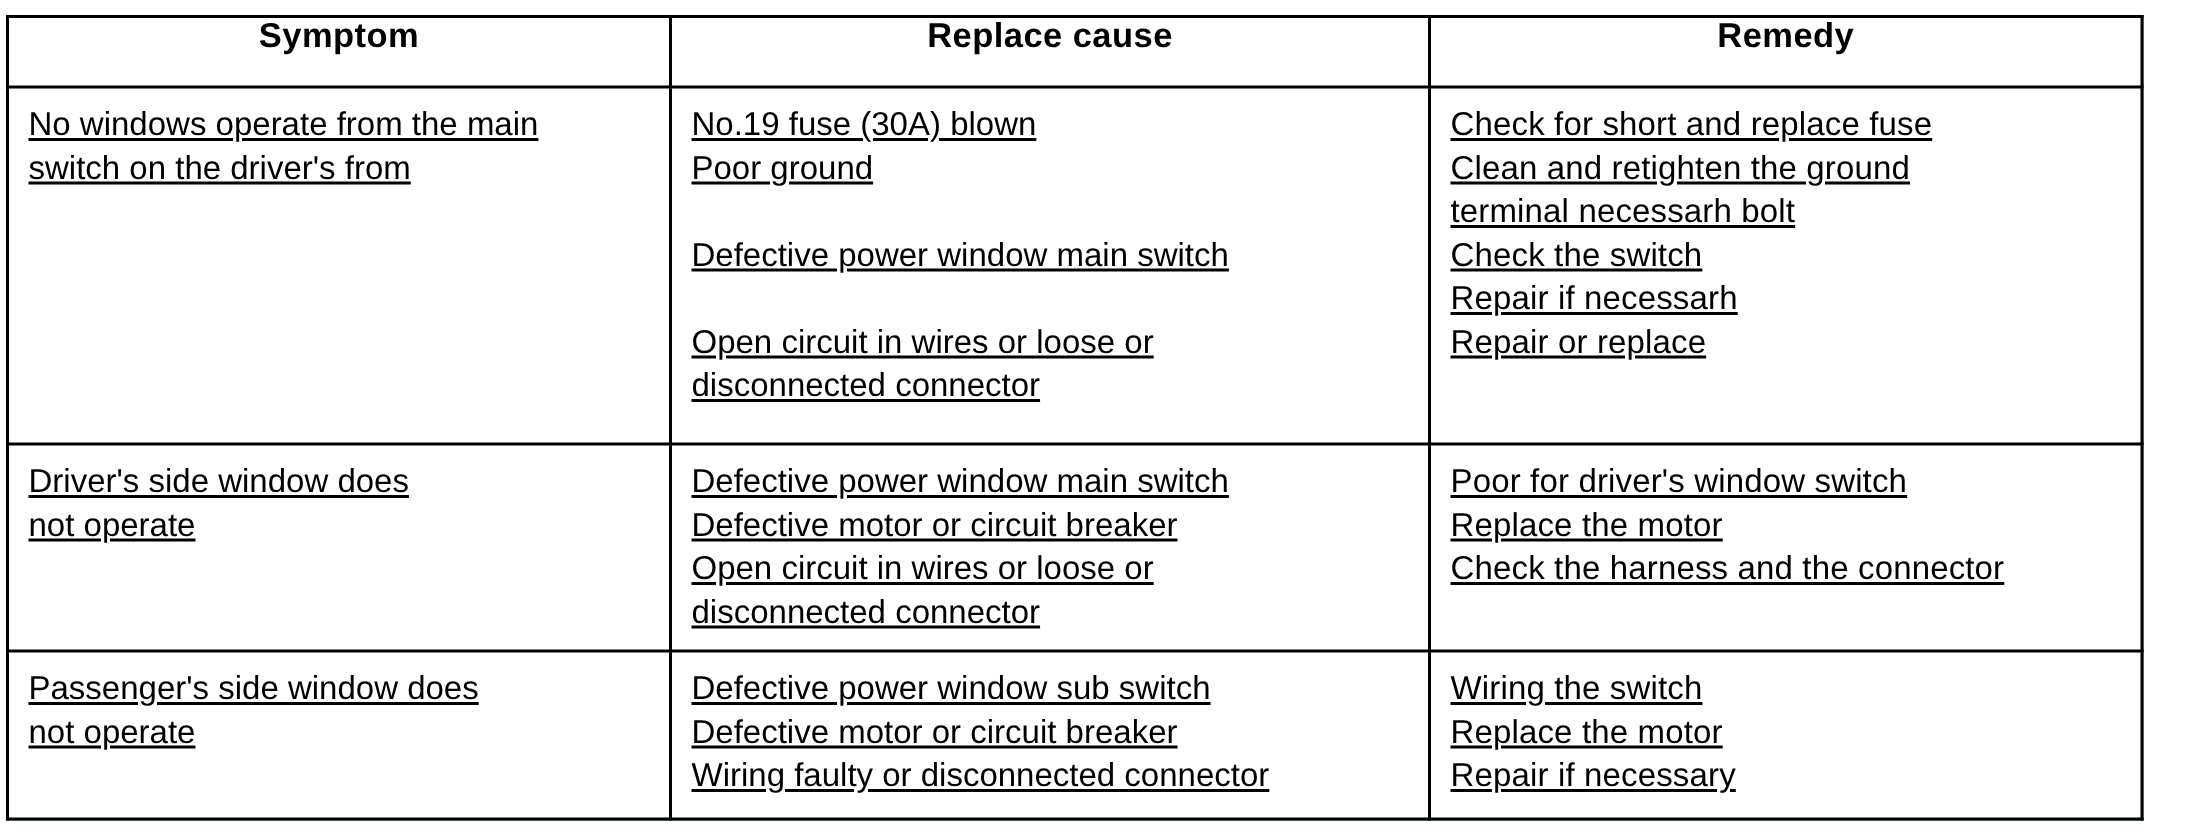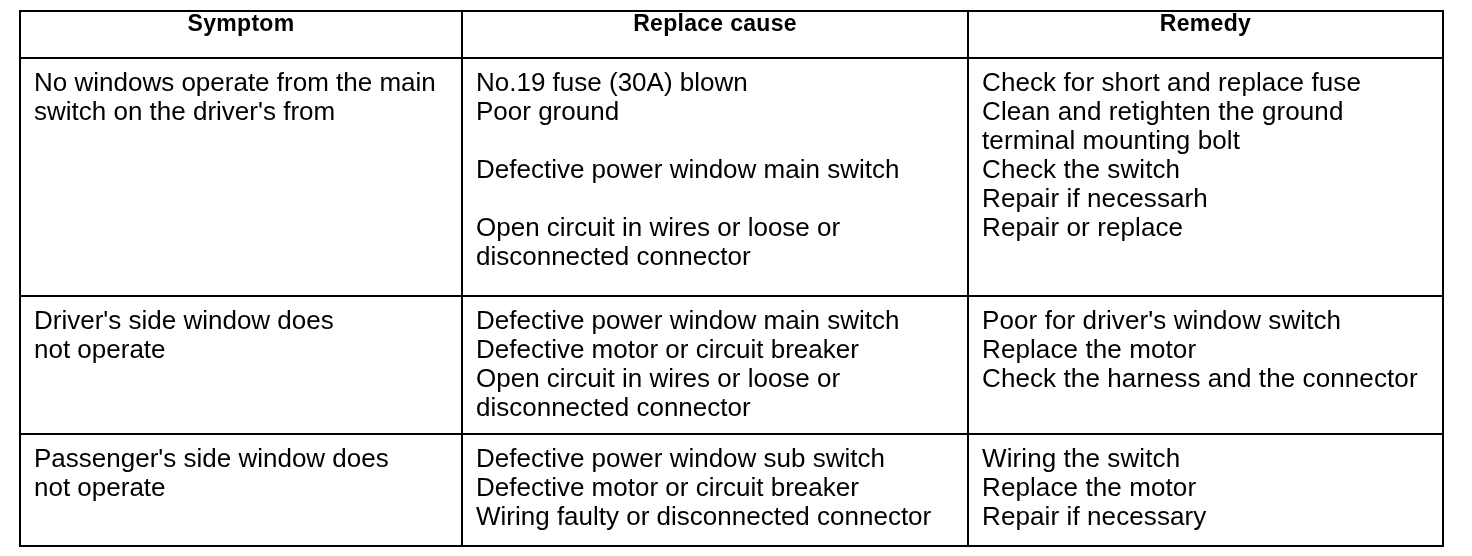--- a/index.html
+++ b/index.html
@@ -16,21 +16,21 @@
     overflow: hidden;
   }
   .page {
     position: relative;
     width: 1472px;
     height: 556px;
     background: #ffffff;
   }
   table.troubleshooting {
     position: absolute;
-    left: 19px;
+    left: 4px;
     top: 10px;
     width: 1423px;
     border-collapse: collapse;
     table-layout: fixed;
     background: #0f766e;
   }
   table.troubleshooting td,
   table.troubleshooting th {
     border: 2px solid #000000;
     vertical-align: top;
@@ -49,23 +49,24 @@
   .hdr-text {
     display: block;
     font-size: 23px;
     font-weight: bold;
     letter-spacing: 0.3px;
     line-height: 1;
   }
 
   .cell-inner {
     padding: 9px 0 9px 13px;
-    font-size: 26px;
+    font-size: 22px;
     line-height: 29px;
     font-weight: normal;
+    text-decoration: underline;
   }
   .cell-inner .line {
     display: block;
     white-space: pre;
   }
   .cell-inner .line.blank {
     height: 29px;
   }
 
   tr.row-1 td { height: 236px; }
@@ -117,21 +118,21 @@
             <span class="line">Defective power window main switch</span>
             <span class="line blank"></span>
             <span class="line">Open circuit in wires or loose or</span>
             <span class="line">disconnected connector</span>
           </div>
         </td>
         <td>
           <div class="cell-inner remedy">
             <span class="line">Check for short and replace fuse</span>
             <span class="line">Clean and retighten the ground</span>
-            <span class="line">terminal mounting bolt</span>
+            <span class="line">terminal necessarh bolt</span>
             <span class="line">Check the switch</span>
             <span class="line">Repair if necessarh</span>
             <span class="line">Repair or replace</span>
           </div>
         </td>
       </tr>
 
       <tr class="row-2">
         <td>
           <div class="cell-inner symptom">

